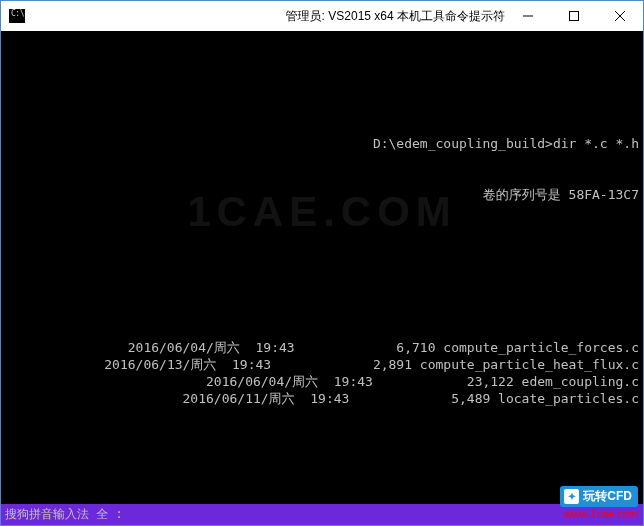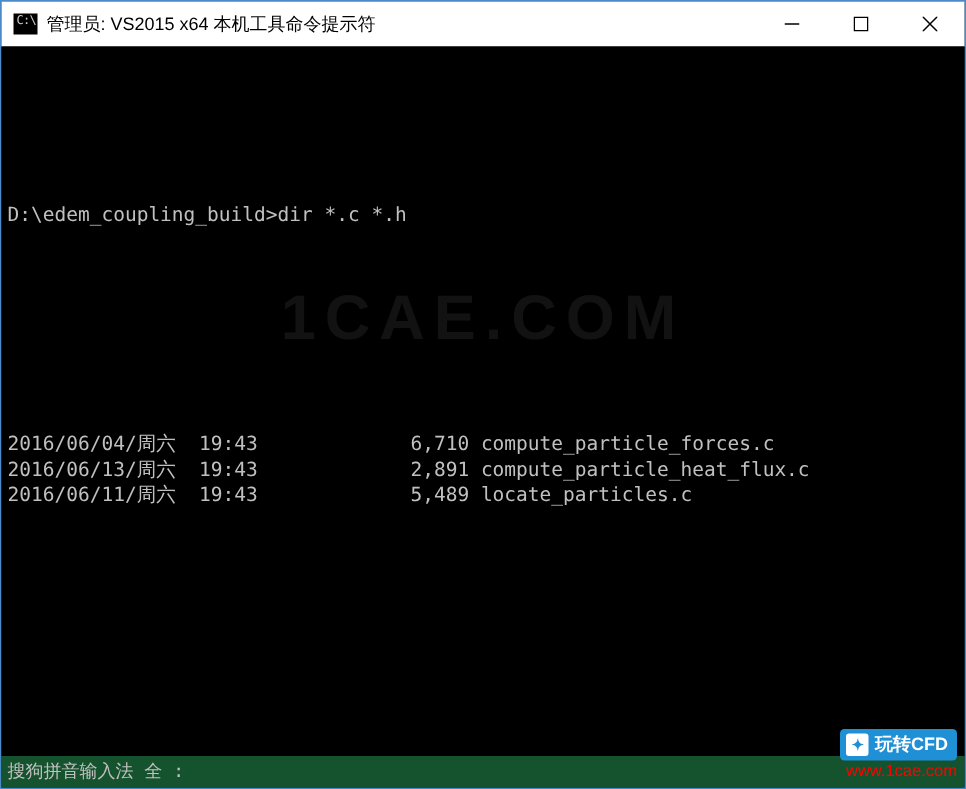--- a/index.html
+++ b/index.html
@@ -34,21 +34,21 @@
       height: 14px;
       margin: 0 6px 0 8px;
       background: #000;
       color: #ccc;
       font-size: 8px;
       line-height: 8px;
       padding: 1px 2px;
       font-family: monospace;
       letter-spacing: -0.5px;
     }
-    .titlebar-title { flex: 1; white-space: nowrap; overflow: hidden; }
+    .titlebar-title { flex: 1; white-space: nowrap; overflow: hidden; text-align: right; }
     .titlebar-controls { display: flex; }
     .titlebar-btn {
       width: 46px;
       height: 30px;
       display: flex;
       align-items: center;
       justify-content: center;
       color: #000;
     }
     .titlebar-btn svg { width: 10px; height: 10px; }
@@ -56,37 +56,38 @@
       flex: 1;
       background: #000;
       color: #c0c0c0;
       padding: 2px 4px;
       font-family: "Consolas", "NSimSun", "SimSun", monospace;
       font-size: 13px;
       line-height: 17px;
       white-space: pre;
       position: relative;
       overflow: hidden;
+      text-align: right;
     }
     .line { white-space: pre; }
     .watermark {
       position: absolute;
       top: 172px;
       left: 50%;
       transform: translateX(-50%);
       font-family: Arial, sans-serif;
       font-size: 42px;
       font-weight: 700;
       color: rgba(255,255,255,0.07);
       letter-spacing: 6px;
       pointer-events: none;
     }
     .ime-bar {
       height: 21px;
-      background: #14532d;
+      background: #6d28d9;
       color: #c0c0c0;
       font-family: "SimSun", monospace;
       font-size: 12px;
       padding-left: 4px;
       display: flex;
       align-items: center;
       border-top: 0;
     }
     .badge {
       position: absolute;
@@ -143,23 +144,24 @@
             <line x1="10" y1="0" x2="0" y2="10" stroke="#000" stroke-width="1"></line>
           </svg>
       </div>
     </div>
   </div>
 
   <div class="terminal">
     <div class="watermark">1CAE.COM</div>
     <div class="line"> </div>
     <div class="line"><span>D:\edem_coupling_build</span>&gt;<span>dir *.c *.h</span></div>
+    <div class="line"> 卷的序列号是 58FA-13C7</div>
     <div class="line"> </div>
     <div class="line"> </div>
-    <div id="listing-c"><div class="line">2016/06/04/周六  19:43             6,710 compute_particle_forces.c</div><div class="line">2016/06/13/周六  19:43             2,891 compute_particle_heat_flux.c</div><div class="line">2016/06/11/周六  19:43             5,489 locate_particles.c</div></div>
+    <div id="listing-c"><div class="line">2016/06/04/周六  19:43             6,710 compute_particle_forces.c</div><div class="line">2016/06/13/周六  19:43             2,891 compute_particle_heat_flux.c</div><div class="line">2016/06/04/周六  19:43            23,122 edem_coupling.c</div><div class="line">2016/06/11/周六  19:43             5,489 locate_particles.c</div></div>
     
     
     
     
     
     
     
     
     
     

